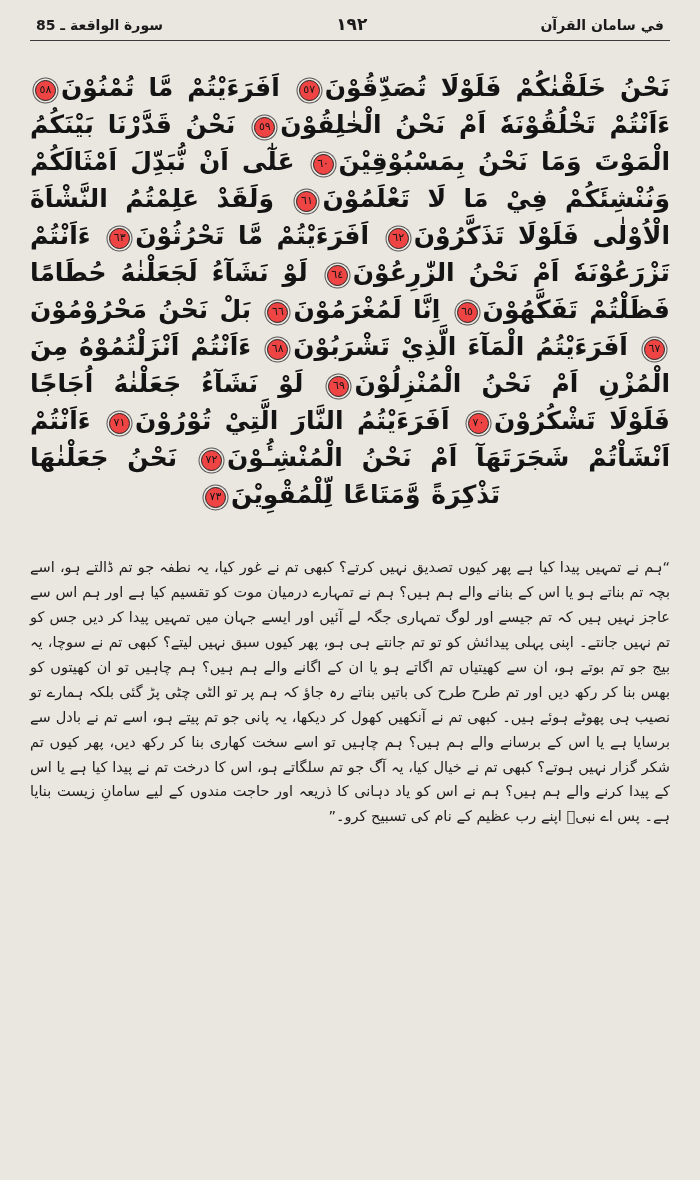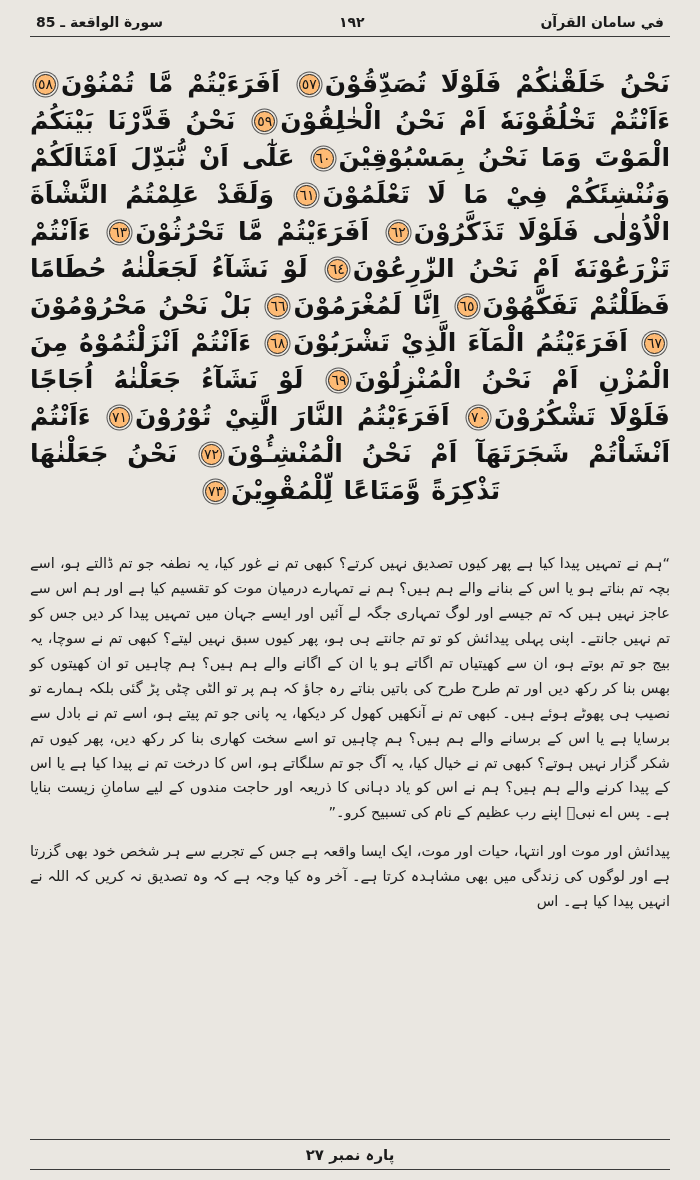--- a/index.html
+++ b/index.html
@@ -22,21 +22,21 @@
   }
   
   .header {
     display: flex;
     justify-content: space-between;
     align-items: baseline;
     font-size: 14px;
     font-weight: bold;
     padding: 2px 6px 6px 6px;
   }
-  .header .h-center { font-size: 14px; letter-spacing: 2px; }
+  .header .h-center { font-size: 17px; letter-spacing: 2px; }
   .header-rule {
     border: 0;
     border-top: 1.5px solid #3a3a3a;
     margin: 0 0 6px 0;
   }
   
   .quran {
     direction: rtl;
     text-align: justify;
     text-align-last: center;
@@ -49,25 +49,25 @@
   }
   .quran .verse { white-space: normal; }
   .quran .ayah-mark {
     display: inline-flex;
     align-items: center;
     justify-content: center;
     width: 19px;
     height: 19px;
     border: 1.6px solid #222;
     border-radius: 50%;
-    font-size: 14px;
+    font-size: 11px;
     font-weight: normal;
     vertical-align: 3px;
     margin: 0 5px;
-    background: #fdba74;
+    background: #ef4444;
     box-shadow: 0 0 0 1.5px #eae7e1, 0 0 0 2.5px #555;
   }
   
   .commentary {
     direction: rtl;
     margin-top: 42px;
     font-size: 14.5px;
     line-height: 1.72;
     text-align: justify;
     color: #202020;
@@ -95,20 +95,16 @@
     <span class="h-right">في سامان القرآن</span>
     <span class="h-center">١٩٢</span>
     <span class="h-left">سورة الواقعة ـ 85</span>
   </div>
   <hr class="header-rule">
 
   <div class="quran"><span class="verse">نَحْنُ خَلَقْنٰكُمْ فَلَوْلَا تُصَدِّقُوْنَ</span><span class="ayah-mark">٥٧</span> <span class="verse">اَفَرَءَيْتُمْ مَّا تُمْنُوْنَ</span><span class="ayah-mark">٥٨</span> <span class="verse">ءَاَنْتُمْ تَخْلُقُوْنَهٗ اَمْ نَحْنُ الْخٰلِقُوْنَ</span><span class="ayah-mark">٥٩</span> <span class="verse">نَحْنُ قَدَّرْنَا بَيْنَكُمُ الْمَوْتَ وَمَا نَحْنُ بِمَسْبُوْقِيْنَ</span><span class="ayah-mark">٦٠</span> <span class="verse">عَلٰٓى اَنْ نُّبَدِّلَ اَمْثَالَكُمْ وَنُنْشِئَكُمْ فِيْ مَا لَا تَعْلَمُوْنَ</span><span class="ayah-mark">٦١</span> <span class="verse">وَلَقَدْ عَلِمْتُمُ النَّشْاَةَ الْاُوْلٰى فَلَوْلَا تَذَكَّرُوْنَ</span><span class="ayah-mark">٦٢</span> <span class="verse">اَفَرَءَيْتُمْ مَّا تَحْرُثُوْنَ</span><span class="ayah-mark">٦٣</span> <span class="verse">ءَاَنْتُمْ تَزْرَعُوْنَهٗ اَمْ نَحْنُ الزّٰرِعُوْنَ</span><span class="ayah-mark">٦٤</span> <span class="verse">لَوْ نَشَآءُ لَجَعَلْنٰهُ حُطَامًا فَظَلْتُمْ تَفَكَّهُوْنَ</span><span class="ayah-mark">٦٥</span> <span class="verse">اِنَّا لَمُغْرَمُوْنَ</span><span class="ayah-mark">٦٦</span> <span class="verse">بَلْ نَحْنُ مَحْرُوْمُوْنَ</span><span class="ayah-mark">٦٧</span> <span class="verse">اَفَرَءَيْتُمُ الْمَآءَ الَّذِيْ تَشْرَبُوْنَ</span><span class="ayah-mark">٦٨</span> <span class="verse">ءَاَنْتُمْ اَنْزَلْتُمُوْهُ مِنَ الْمُزْنِ اَمْ نَحْنُ الْمُنْزِلُوْنَ</span><span class="ayah-mark">٦٩</span> <span class="verse">لَوْ نَشَآءُ جَعَلْنٰهُ اُجَاجًا فَلَوْلَا تَشْكُرُوْنَ</span><span class="ayah-mark">٧٠</span> <span class="verse">اَفَرَءَيْتُمُ النَّارَ الَّتِيْ تُوْرُوْنَ</span><span class="ayah-mark">٧١</span> <span class="verse">ءَاَنْتُمْ اَنْشَاْتُمْ شَجَرَتَهَآ اَمْ نَحْنُ الْمُنْشِـُٔوْنَ</span><span class="ayah-mark">٧٢</span> <span class="verse">نَحْنُ جَعَلْنٰهَا تَذْكِرَةً وَّمَتَاعًا لِّلْمُقْوِيْنَ</span><span class="ayah-mark">٧٣</span> </div>
 
   <div class="commentary">
       <p class="urdu-para">“ہم نے تمہیں پیدا کیا ہے پھر کیوں تصدیق نہیں کرتے؟ کبھی تم نے غور کیا، یہ نطفہ جو تم ڈالتے ہو، اسے بچہ تم بناتے ہو یا اس کے بنانے والے ہم ہیں؟ ہم نے تمہارے درمیان موت کو تقسیم کیا ہے اور ہم اس سے عاجز نہیں ہیں کہ تم جیسے اور لوگ تمہاری جگہ لے آئیں اور ایسے جہان میں تمہیں پیدا کر دیں جس کو تم نہیں جانتے۔ اپنی پہلی پیدائش کو تو تم جانتے ہی ہو، پھر کیوں سبق نہیں لیتے؟ کبھی تم نے سوچا، یہ بیج جو تم بوتے ہو، ان سے کھیتیاں تم اگاتے ہو یا ان کے اگانے والے ہم ہیں؟ ہم چاہیں تو ان کھیتوں کو بھس بنا کر رکھ دیں اور تم طرح طرح کی باتیں بناتے رہ جاؤ کہ ہم پر تو الٹی چٹی پڑ گئی بلکہ ہمارے تو نصیب ہی پھوٹے ہوئے ہیں۔ کبھی تم نے آنکھیں کھول کر دیکھا، یہ پانی جو تم پیتے ہو، اسے تم نے بادل سے برسایا ہے یا اس کے برسانے والے ہم ہیں؟ ہم چاہیں تو اسے سخت کھاری بنا کر رکھ دیں، پھر کیوں تم شکر گزار نہیں ہوتے؟ کبھی تم نے خیال کیا، یہ آگ جو تم سلگاتے ہو، اس کا درخت تم نے پیدا کیا ہے یا اس کے پیدا کرنے والے ہم ہیں؟ ہم نے اس کو یاد دہانی کا ذریعہ اور حاجت مندوں کے لیے سامانِ زیست بنایا ہے۔ پس اے نبیؐ اپنے رب عظیم کے نام کی تسبیح کرو۔”</p>
-      <p class="urdu-para">پیدائش اور موت اور انتہا، حیات اور موت، ایک ایسا واقعہ ہے جس کے تجربے سے ہر شخص خود بھی گزرتا ہے اور لوگوں کی زندگی میں بھی مشاہدہ کرتا ہے۔ آخر وہ کیا وجہ ہے کہ وہ تصدیق نہ کریں کہ اللہ نے انہیں پیدا کیا ہے۔ اس</p>
     </div>
 
-  <div class="footer">
-    <span>پارہ نمبر ۲۷</span>
-  </div>
 
 </div>
 
 </body></html>

